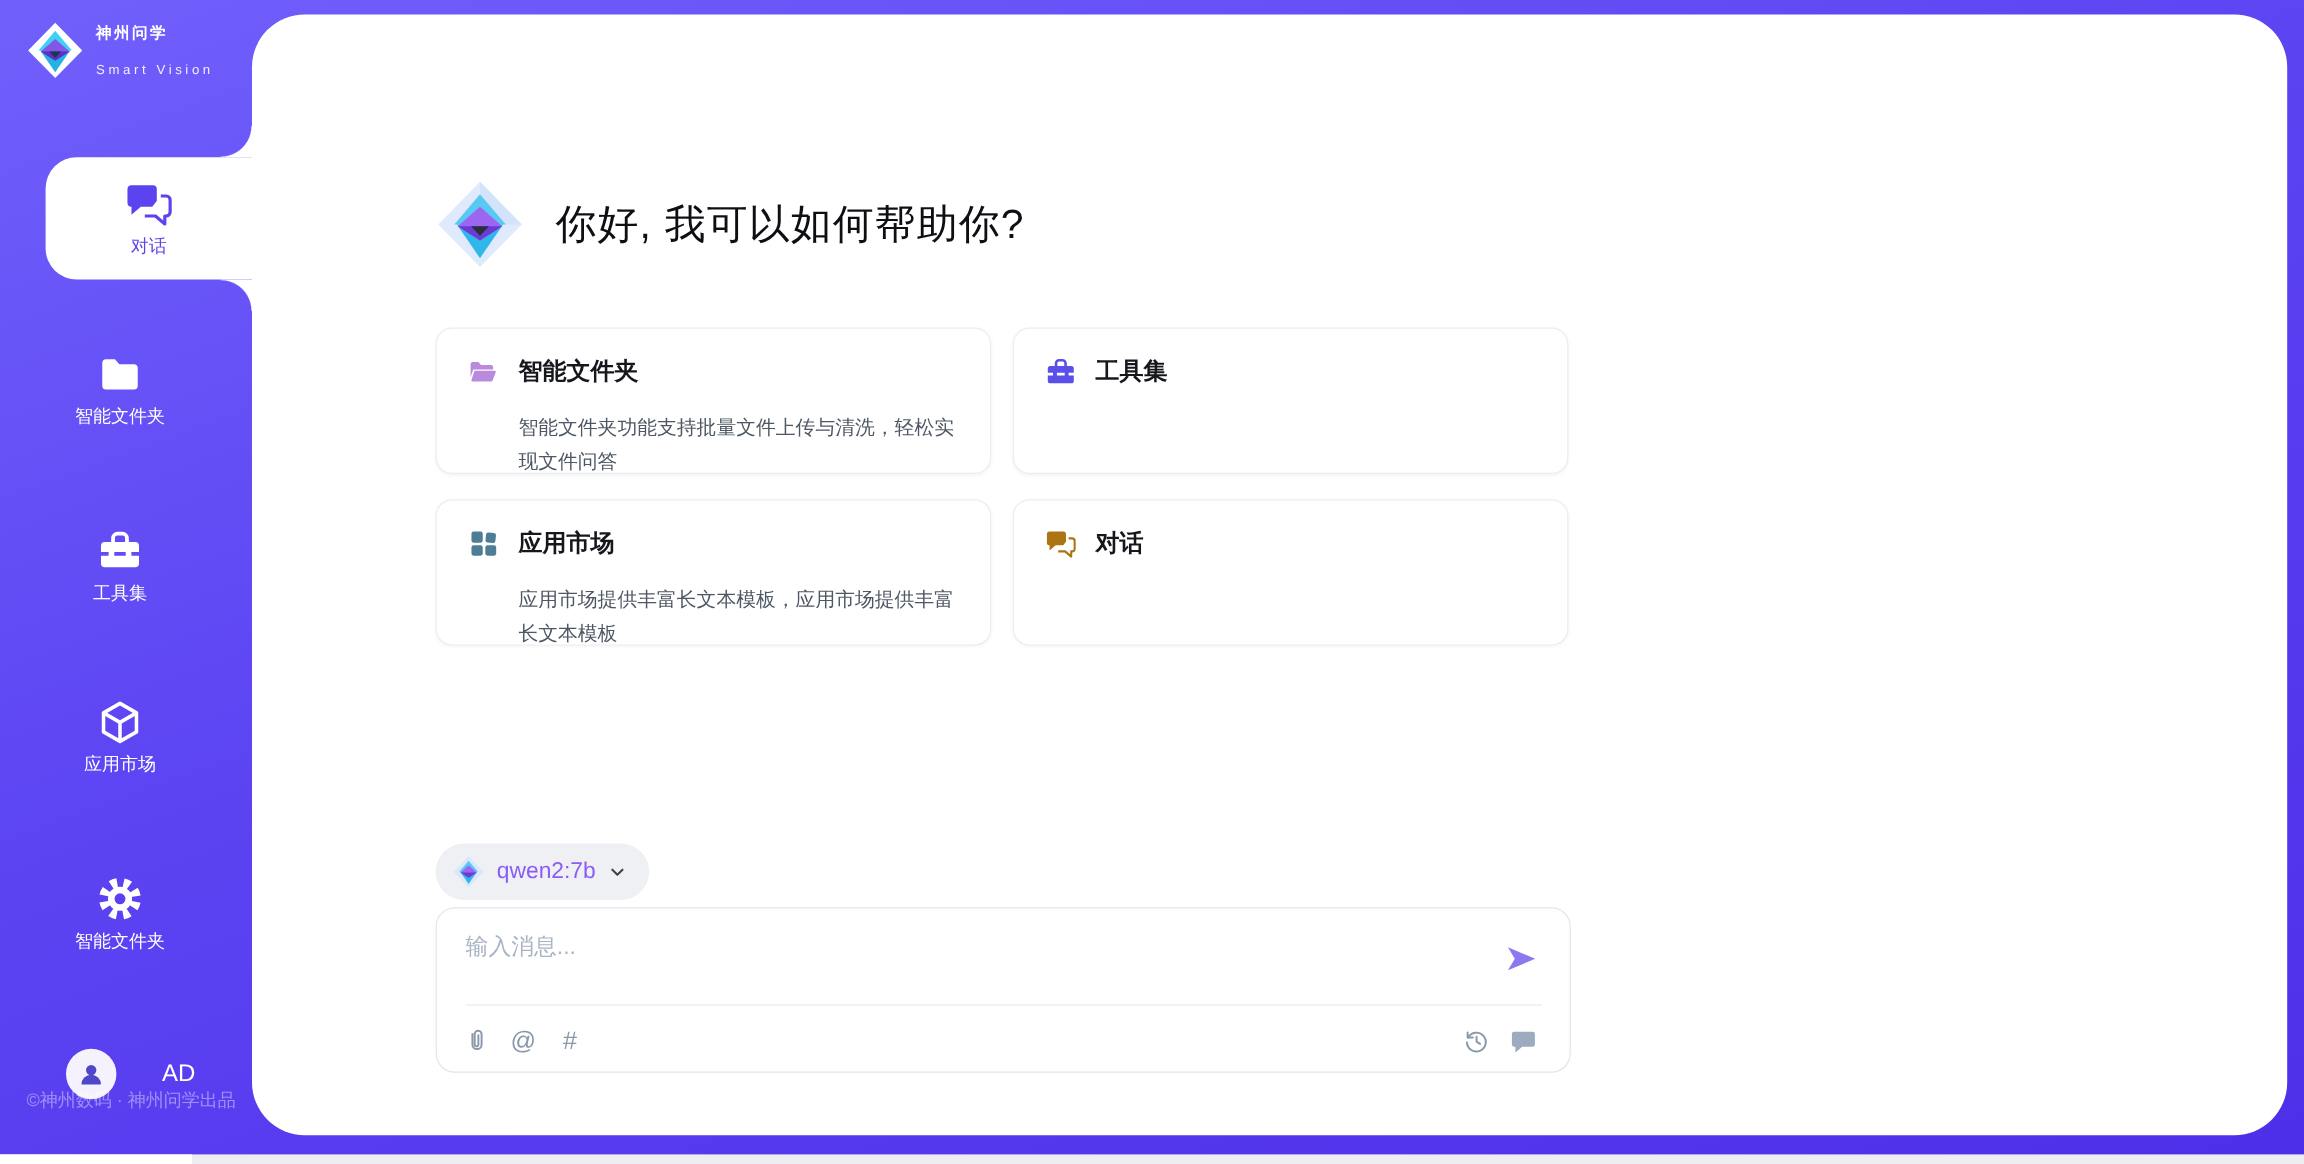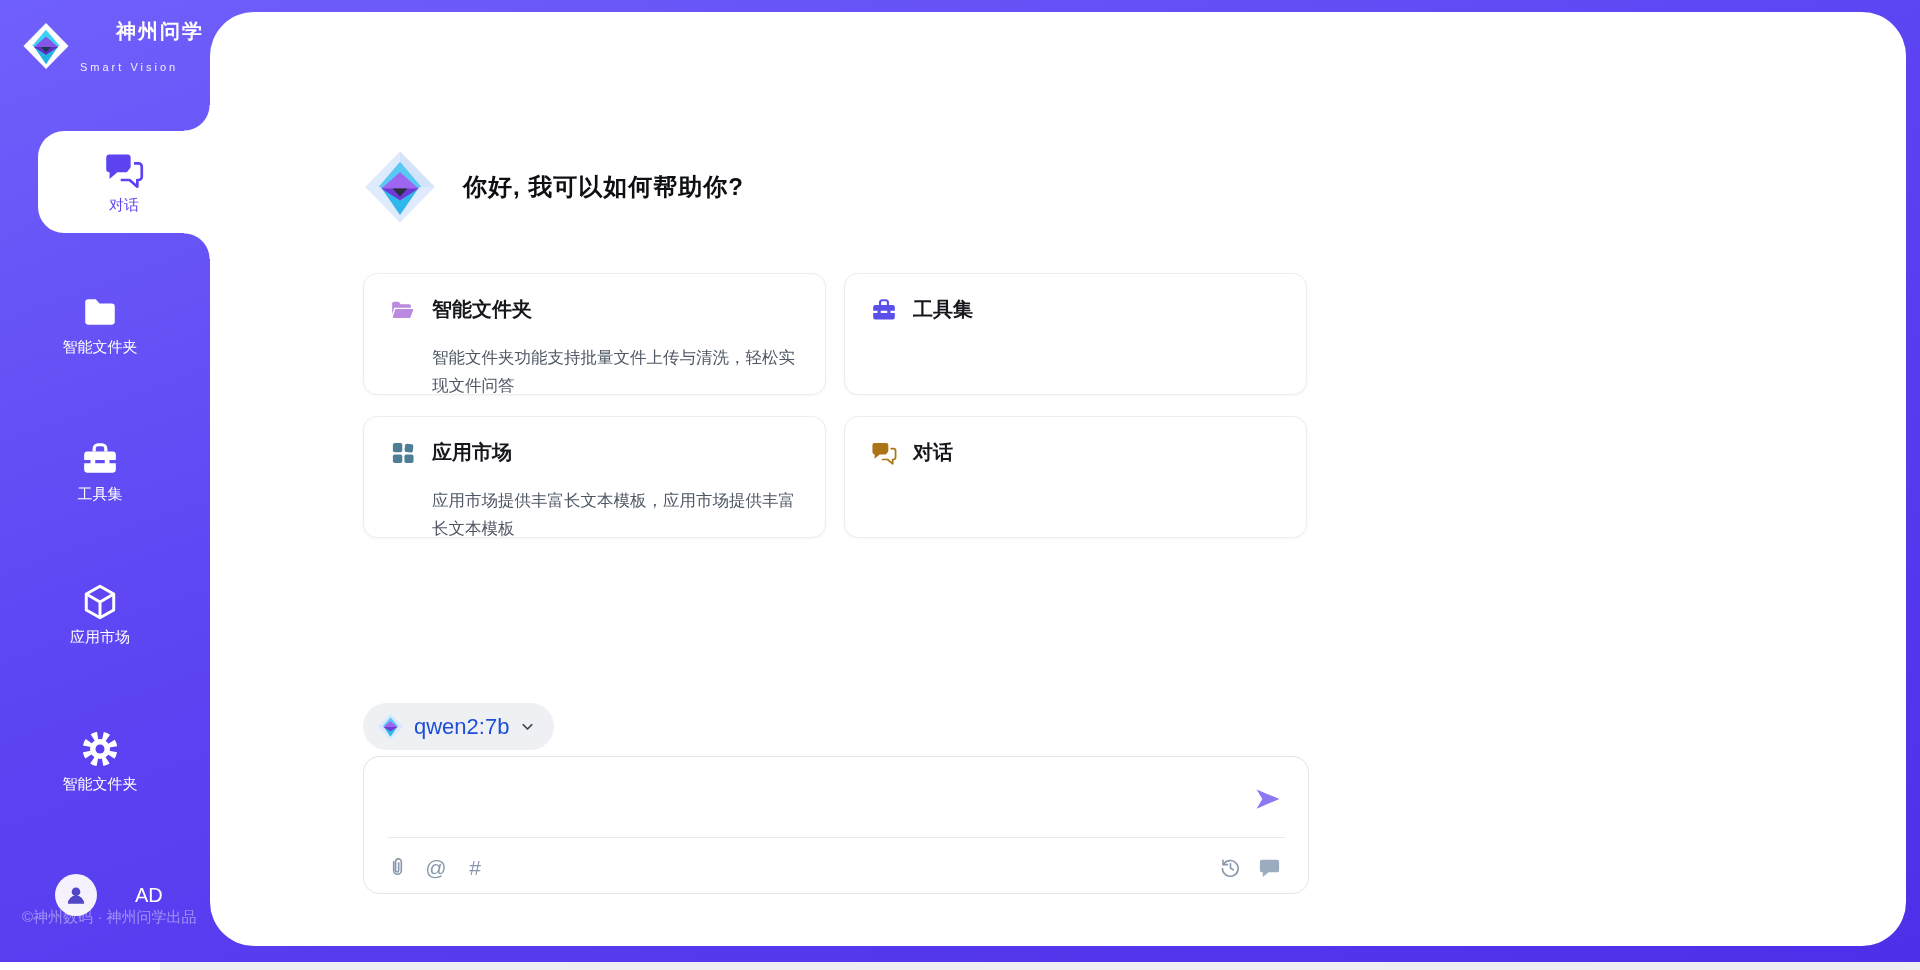--- a/index.html
+++ b/index.html
@@ -14,21 +14,21 @@
     position:absolute; left:210px; top:12px; right:14px; bottom:24px;
     background:#ffffff; border-radius:44px;
   }
   
   .scrollbar-track { position:absolute; left:0; right:0; bottom:0; height:8px; background:#eeeef2; }
   .scrollbar-thumb { position:absolute; left:0; top:0; height:8px; width:160px; background:#ffffff; }
   
   .sidebar { position:absolute; left:0; top:0; width:210px; height:970px; }
   .brand { position:absolute; left:22px; top:18px; display:flex; align-items:center; gap:10px; }
   .brand svg { width:48px; height:48px; }
-  .brand-name { color:#fff; font-size:20px; font-weight:bold; letter-spacing:2px;margin-left:36px; }
+  .brand-name { color:#fff; font-size:13px; font-weight:bold; letter-spacing:2px; }
   .brand-sub { color:#f0eeff; font-size:11px; letter-spacing:3px; margin-top:16px; }
   .nav-item { position:absolute; left:0; width:200px; display:flex; flex-direction:column; align-items:center; gap:7px; cursor:pointer; }
   .nav-item .nav-icon { width:38px; height:38px; color:#ffffff; }
   .nav-item .nav-label { color:#ffffff; font-size:15px; }
   .nav-active {
     position:absolute; left:38px; top:131px; width:172px; height:102px;
     background:#ffffff; border-radius:26px 0 0 26px;
     display:flex; flex-direction:column; align-items:center; justify-content:center; gap:6px;
     cursor:pointer;
   }
@@ -38,21 +38,21 @@
   .fillet.top { top:-26px; background:radial-gradient(circle 26px at 0 0, rgba(255,255,255,0) 25px, #fff 26px); }
   .fillet.bottom { bottom:-26px; background:radial-gradient(circle 26px at 0 100%, rgba(255,255,255,0) 25px, #fff 26px); }
   .user-row { position:absolute; left:55px; top:874px; display:flex; align-items:center; gap:38px; cursor:pointer; }
   .avatar { width:42px; height:42px; border-radius:50%; background:#f6f2fd; display:flex; align-items:center; justify-content:center; }
   .avatar svg { width:26px; height:26px; }
   .user-name { color:#ffffff; font-size:20px; }
   .copyright { position:absolute; left:22px; top:908px; color:rgba(255,255,255,.42); font-size:15px; }
   
   .greeting { position:absolute; left:363px; top:150px; display:flex; align-items:center; gap:26px; }
   .greeting svg { width:74px; height:74px; }
-  .greeting-text { font-size:24px; font-weight:bold; color:#0d0f13; letter-spacing:1px; }
+  .greeting-text { font-size:34px; font-weight:normal; color:#0d0f13; letter-spacing:1px; }
   
   .cards {
     position:absolute; left:363px; top:273px; width:946px;
     display:grid; grid-template-columns:463px 463px; gap:21px 18px;
   }
   .card {
     background:#fff; border:1px solid #ebedf2; border-radius:14px;
     box-shadow:0 1px 3px rgba(20,24,40,.04);
     padding:22px 26px; height:122px; cursor:pointer;
     display:flex; gap:16px; align-items:flex-start;
@@ -60,21 +60,21 @@
   .card-icon { width:26px; height:26px; flex:0 0 26px; margin-top:1px; }
   .card-title { font-size:20px; font-weight:bold; color:#15171c; }
   .card-desc { font-size:16.5px; color:#4e5764; line-height:28px; margin-top:20px; }
   
   .model-pill {
     position:absolute; left:363px; top:703px; height:47px;
     background:#eef0f4; border-radius:24px; cursor:pointer;
     display:inline-flex; align-items:center; gap:10px; padding:0 18px 0 14px;
   }
   .model-pill svg.gem { width:27px; height:27px; }
-  .model-name { font-size:22px; color:#1d4ed8; }
+  .model-name { font-size:19px; color:#8b5cf6; }
   .chevron { width:17px; height:17px; color:#3c424c; }
   .input-box {
     position:absolute; left:363px; top:756px; width:946px; height:138px;
     border:1px solid #e2e5ea; border-radius:16px; background:#fff;
   }
   .input-box textarea {
     position:absolute; left:24px; top:19px; width:820px; height:52px;
     border:none; outline:none; resize:none; background:transparent;
     font-family:"Liberation Sans", sans-serif; font-size:19px; color:#333;
   }
@@ -240,20 +240,21 @@
       <polygon points="50,30 75,52 50,68 25,52" fill="#9c66f0"></polygon>
       <polygon points="25,52 75,52 50,68" fill="#6e3ad6"></polygon>
     </svg>
     <span class="model-name">qwen2:7b</span>
     <svg class="chevron" viewBox="0 0 24 24" fill="none" stroke="currentColor" stroke-width="2.4" stroke-linecap="round" stroke-linejoin="round">
       <polyline points="6,9.5 12,15.5 18,9.5"></polyline>
     </svg>
   </div>
 
   <div class="input-box">
+    <textarea placeholder="输入消息..." style=""></textarea>
 
     <svg class="send-btn" viewBox="0 0 32 32">
       <path d="M3 5l26 11L3 27l6.5-11z" fill="#8a79f1"></path>
     </svg>
 
     <div class="composer-divider"></div>
 
     <div class="composer-toolbar">
       <div class="tool-group">
         <div class="tool-btn">

